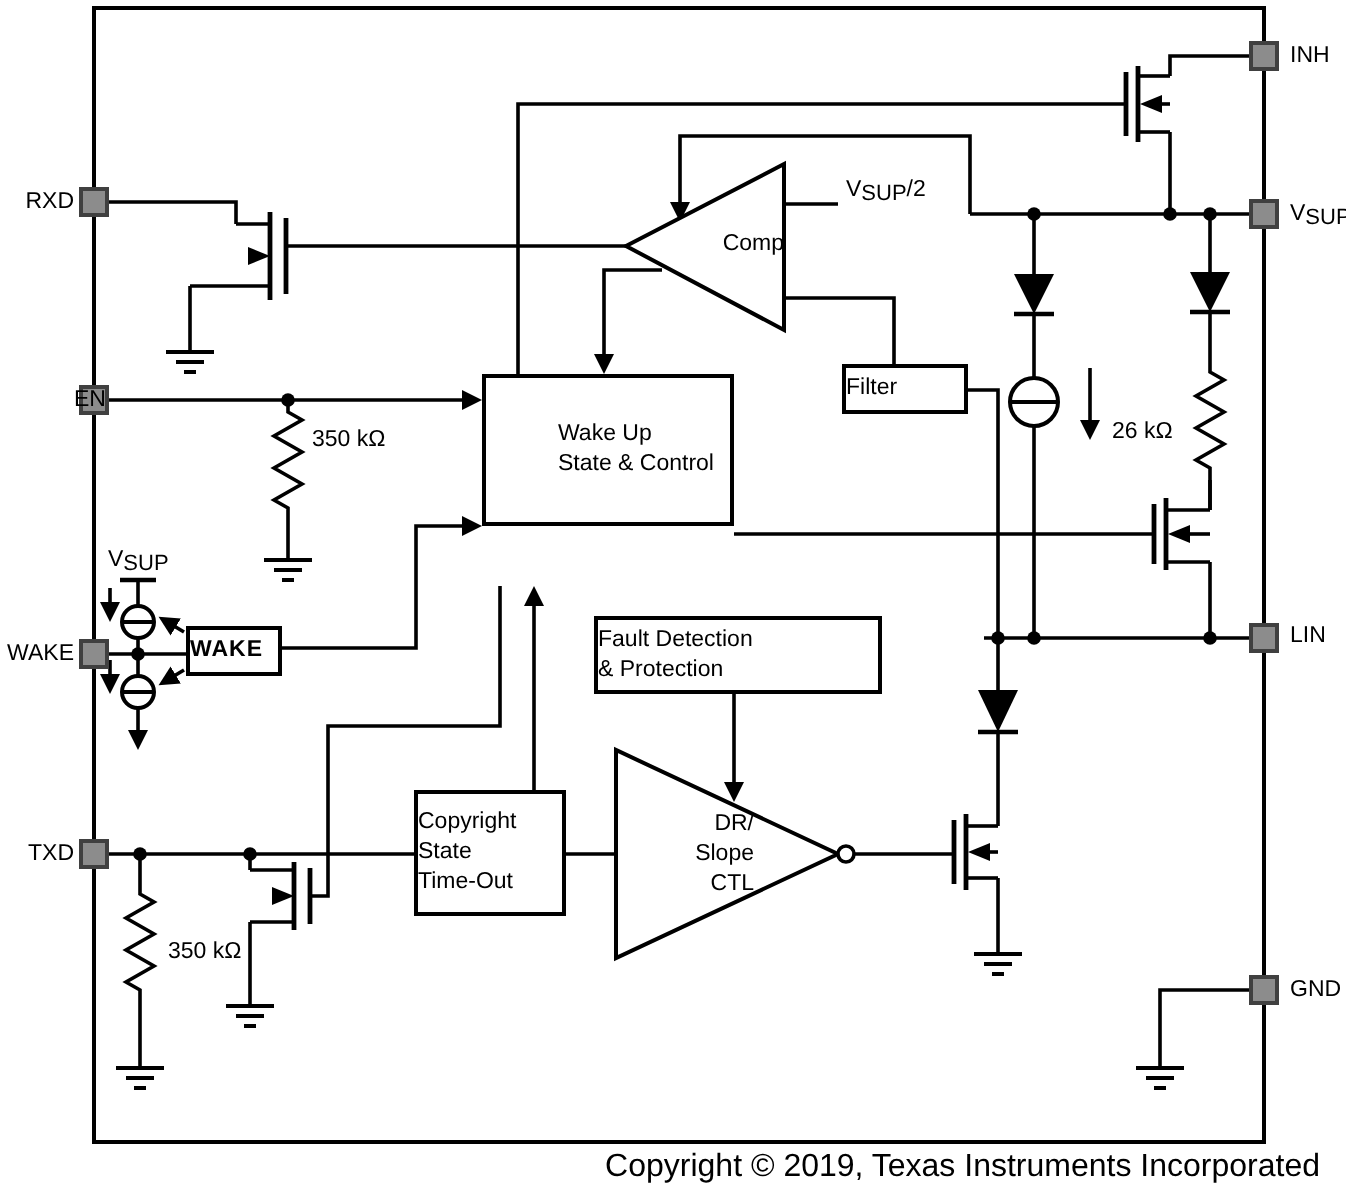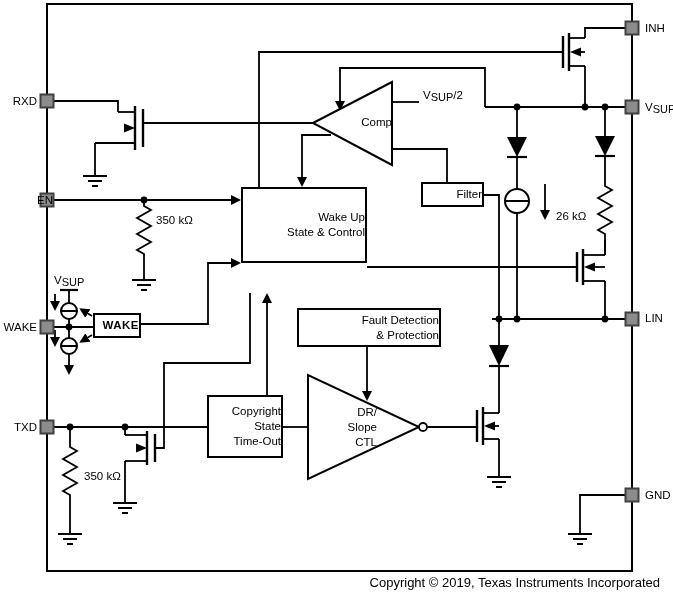--- a/index.html
+++ b/index.html
@@ -4,25 +4,25 @@
 <style>
   html,body{margin:0;padding:0;background:#ffffff;}
   #canvas{position:relative;width:673px;height:594px;background:#ffffff;
           font-family:"Liberation Sans",sans-serif;color:#000;overflow:hidden;}
   #wires{position:absolute;left:0;top:0;}
   .lbl{position:absolute;font-size:11.5px;line-height:14px;white-space:nowrap;}
   .lbl sub{font-size:11px;vertical-align:-2px;letter-spacing:0;}
   .right{text-align:right;}
   .center{text-align:center;}
   .block{position:absolute;border:2px solid #000;background:#fff;display:flex;
-         flex-direction:column;align-items:flex-end;justify-content:center;
+         flex-direction:column;align-items:flex-start;justify-content:center;
          font-size:11.5px;line-height:15px;text-align:center;box-sizing:border-box;}
   .freetext{position:absolute;font-size:11.5px;line-height:15px;text-align:right;}
   #blk-wakebox{border-width:2.5px;font-weight:bold;letter-spacing:0.5px;}
-  #copyright{position:absolute;font-size:13px;}
+  #copyright{position:absolute;font-size:16px;}
 </style>
 </head>
 <body>
 
 <div id="canvas">
 
   <svg id="wires" width="673" height="594" viewBox="0 0 673 594">
     <defs>
       <marker id="ah" markerWidth="12" markerHeight="12" refX="1" refY="5" orient="auto" markerUnits="userSpaceOnUse">
         <path d="M0,0 L10,5 L0,10 Z" fill="#000"></path>

